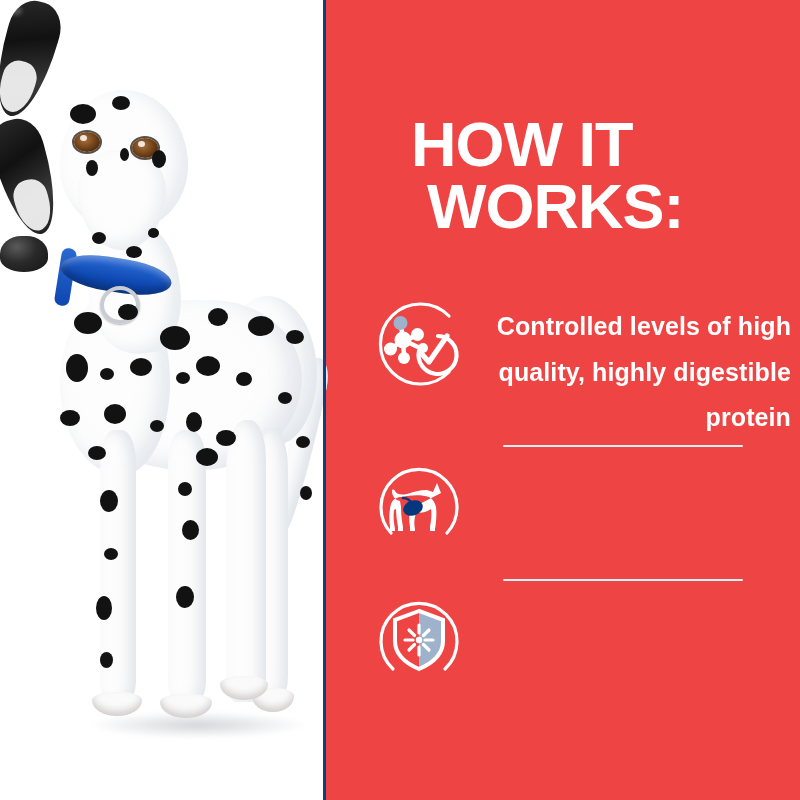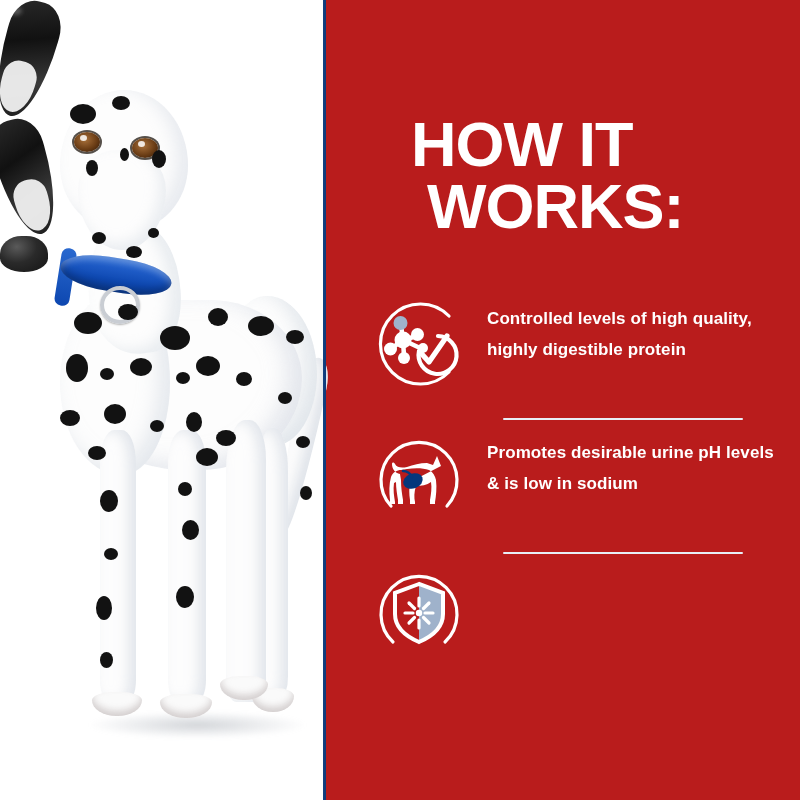--- a/index.html
+++ b/index.html
@@ -5,21 +5,21 @@
   html, body {
     margin: 0;
     padding: 0;
     background: #ffffff;
   }
   .canvas {
     position: relative;
     width: 800px;
     height: 800px;
     overflow: hidden;
-    background: #b91c1c;
+    background: #ef4444;
     font-family: "Liberation Sans", sans-serif;
     -webkit-font-smoothing: antialiased;
   }
 
   
   .photo-panel {
     position: absolute;
     left: 0;
     top: 0;
     width: 323px;
@@ -209,25 +209,26 @@
   }
   .feature-icon {
     flex: 0 0 auto;
     width: 96px;
     height: 96px;
     position: relative;
   }
   .feature-text {
     flex: 1 1 auto;
     color: #ffffff;
-    font-size: 17px;
+    font-size: 25px;
     font-weight: 700;
     line-height: 1.82;
     padding-top: 8px;
     letter-spacing: 0.1px;
+    text-align: right;
   }
   .divider {
     height: 2px;
     background: #e8eef6;
     margin: 4px 0 4px 132px;
     width: 240px;
     border-radius: 2px;
   }
 </style>
 </head>
@@ -364,21 +365,20 @@
                      C66 58 65 66 64 72 L64 74 L59 74 L59 70
                      C60 64 61 58 60 52
                      C56 55 50 56 45 56
                      C43 62 43 68 44 72 L44 74 L39 74 L39 70
                      C38 64 38 58 39 52
                      L70 36 Z" fill="#ffffff"></path>
             <ellipse cx="42" cy="51" rx="10" ry="7.5" fill="#04377c" transform="rotate(-20 42 51)"></ellipse>
             <path d="M41 47 C39 43 36 41 32 41" fill="none" stroke="#04377c" stroke-width="2.6" stroke-linecap="round"></path>
           </svg>
         </div>
-        <div class="feature-text">Promotes desirable urine pH levels &amp; is low in sodium</div>
       </div>
 
       <div class="divider"></div>
 
       <div class="feature">
         <div class="feature-icon">
           <svg viewBox="0 0 96 96" width="96" height="96" aria-hidden="true">
             <path d="M22 78 A38 38 0 1 1 74 78" fill="none" stroke="#ffffff" stroke-width="3.2" stroke-linecap="round"></path>
             <path d="M48 20 L72 29 L72 50 C72 63 62 72 48 78 L48 20 Z" fill="#9fb2cb"></path>
             <path d="M48 20 L24 29 L24 50 C24 63 34 72 48 78 C62 72 72 63 72 50 L72 29 Z" fill="none" stroke="#ffffff" stroke-width="4"></path>

